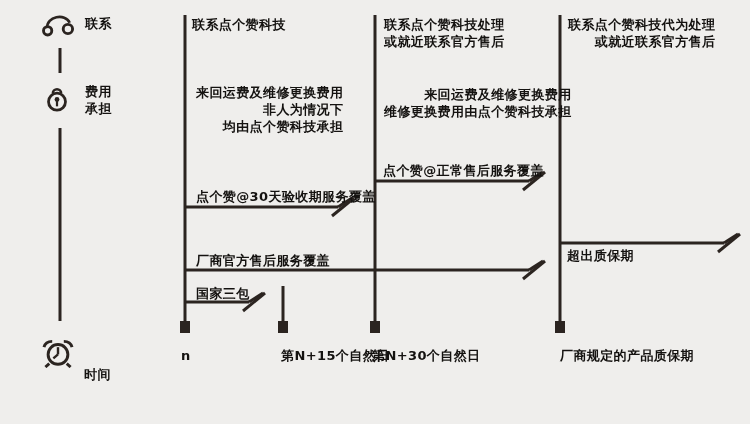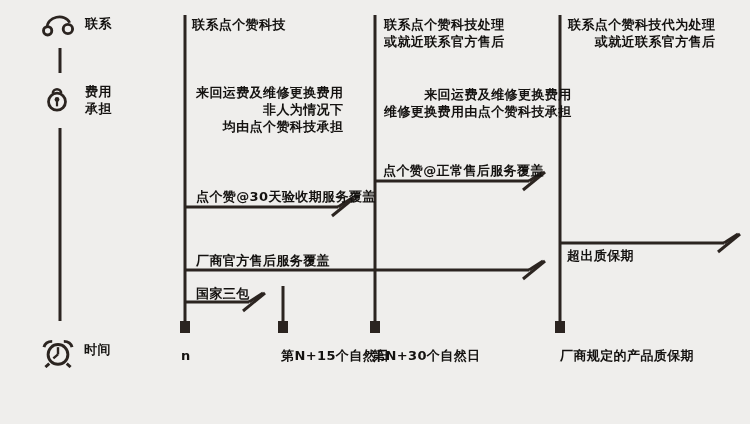--- a/index.html
+++ b/index.html
@@ -92,21 +92,21 @@
     <svg width="40" height="31" viewBox="0 0 38 32">
       <circle cx="19" cy="18" r="10.2" stroke="#2b2420" stroke-width="3" fill="none"></circle>
       <path d="M13 4.5 Q6 4.5 4.5 10.5" stroke="#2b2420" stroke-width="3" fill="none"></path>
       <path d="M25 4.5 Q32 4.5 33.5 10.5" stroke="#2b2420" stroke-width="3" fill="none"></path>
       <path d="M10 27.5 L6 31" stroke="#2b2420" stroke-width="3" fill="none"></path>
       <path d="M28 27.5 L32 31" stroke="#2b2420" stroke-width="3" fill="none"></path>
       <path d="M19 18 V10.5" stroke="#2b2420" stroke-width="2.5" fill="none"></path>
       <path d="M19 18 L14.2 22" stroke="#2b2420" stroke-width="2.5" fill="none"></path>
     </svg>
   </div>
-  <div class="txt" style="left:84px;top:341px;">时间</div>
+  <div class="txt" style="left:84px;top:366px;">时间</div>
 
   <div class="txt" style="left:192px;top:16px;">
     <div>联系点个赞科技</div>
   </div>
   <div class="txt" style="left:196px;top:84px;">
     <div>来回运费及维修更换费用</div>
     <div>非人为情况下</div>
     <div>均由点个赞科技承担</div>
   </div>
 

